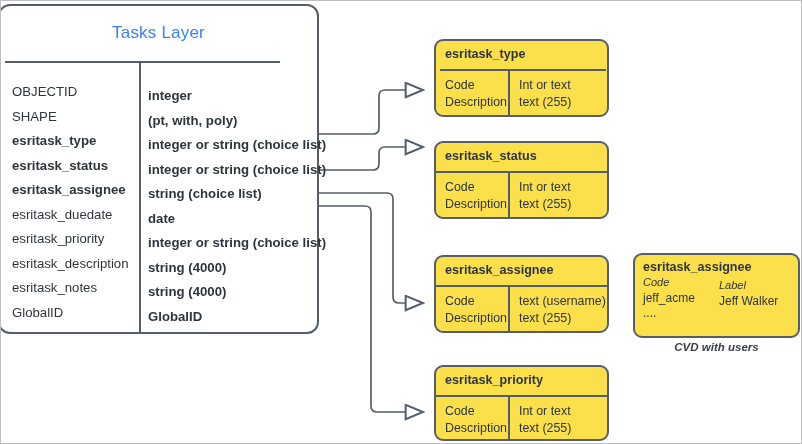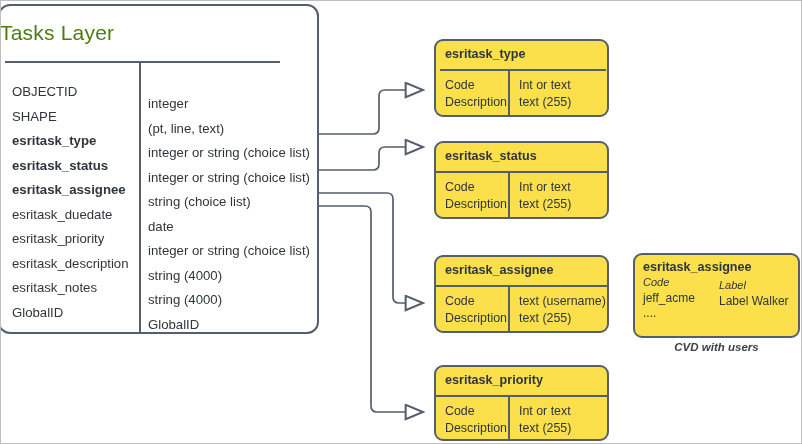--- a/index.html
+++ b/index.html
@@ -43,22 +43,23 @@
     border-radius: 12px;
     box-sizing: border-box;
   }
   .entity-title {
     position: absolute;
     left: 0;
     top: 0;
     width: 100%;
     height: 53px;
     line-height: 53px;
-    font-size: 21px;
-    color: #4d7c0f;
+    text-align: center;
+    font-size: 17px;
+    color: #3b82f6;
     letter-spacing: .2px;
   }
   .entity-header-rule {
     position: absolute;
     left: 5px;
     top: 55px;
     width: 275px;
     height: 2px;
     background: #555e6b;
   }
@@ -87,22 +88,23 @@
     left: 12px;
     top: 0;
     white-space: nowrap;
   }
   .field-name.bold {
     font-weight: bold;
   }
   .field-type {
     position: absolute;
     left: 148px;
-    top: 12px;
-    white-space: nowrap;
+    top: 4px;
+    white-space: nowrap;
+    font-weight: bold;
   }
 
   
   .ybox {
     position: absolute;
     background: #fbe04c;
     border: 2px solid #555e6b;
     border-radius: 9px;
     box-sizing: border-box;
   }
@@ -220,21 +222,21 @@
     <div class="entity-header-rule"></div>
     <div class="entity-col-rule"></div>
 
     <div class="field-rows">
       <div class="field-row">
         <span class="field-name">OBJECTID</span>
         <span class="field-type">integer</span>
       </div>
       <div class="field-row">
         <span class="field-name">SHAPE</span>
-        <span class="field-type">(pt, line, text)</span>
+        <span class="field-type">(pt, with, poly)</span>
       </div>
       <div class="field-row">
         <span class="field-name bold">esritask_type</span>
         <span class="field-type">integer or string (choice list)</span>
       </div>
       <div class="field-row">
         <span class="field-name bold">esritask_status</span>
         <span class="field-type">integer or string (choice list)</span>
       </div>
       <div class="field-row">
@@ -322,21 +324,21 @@
 
   <div class="cvd-box">
     <div class="cvd-title">esritask_assignee</div>
     <div class="cvd-grid">
       <div class="cvd-line head">
         <span class="cvd-c1">Code</span>
         <span class="cvd-c2">Label</span>
       </div>
       <div class="cvd-line">
         <span class="cvd-c1">jeff_acme</span>
-        <span class="cvd-c2">Label Walker</span>
+        <span class="cvd-c2">Jeff Walker</span>
       </div>
       <div class="cvd-line">
         <span class="cvd-c1">....</span>
         <span class="cvd-c2"></span>
       </div>
     </div>
   </div>
   <div class="cvd-caption">CVD with users</div>
 
 </div>

